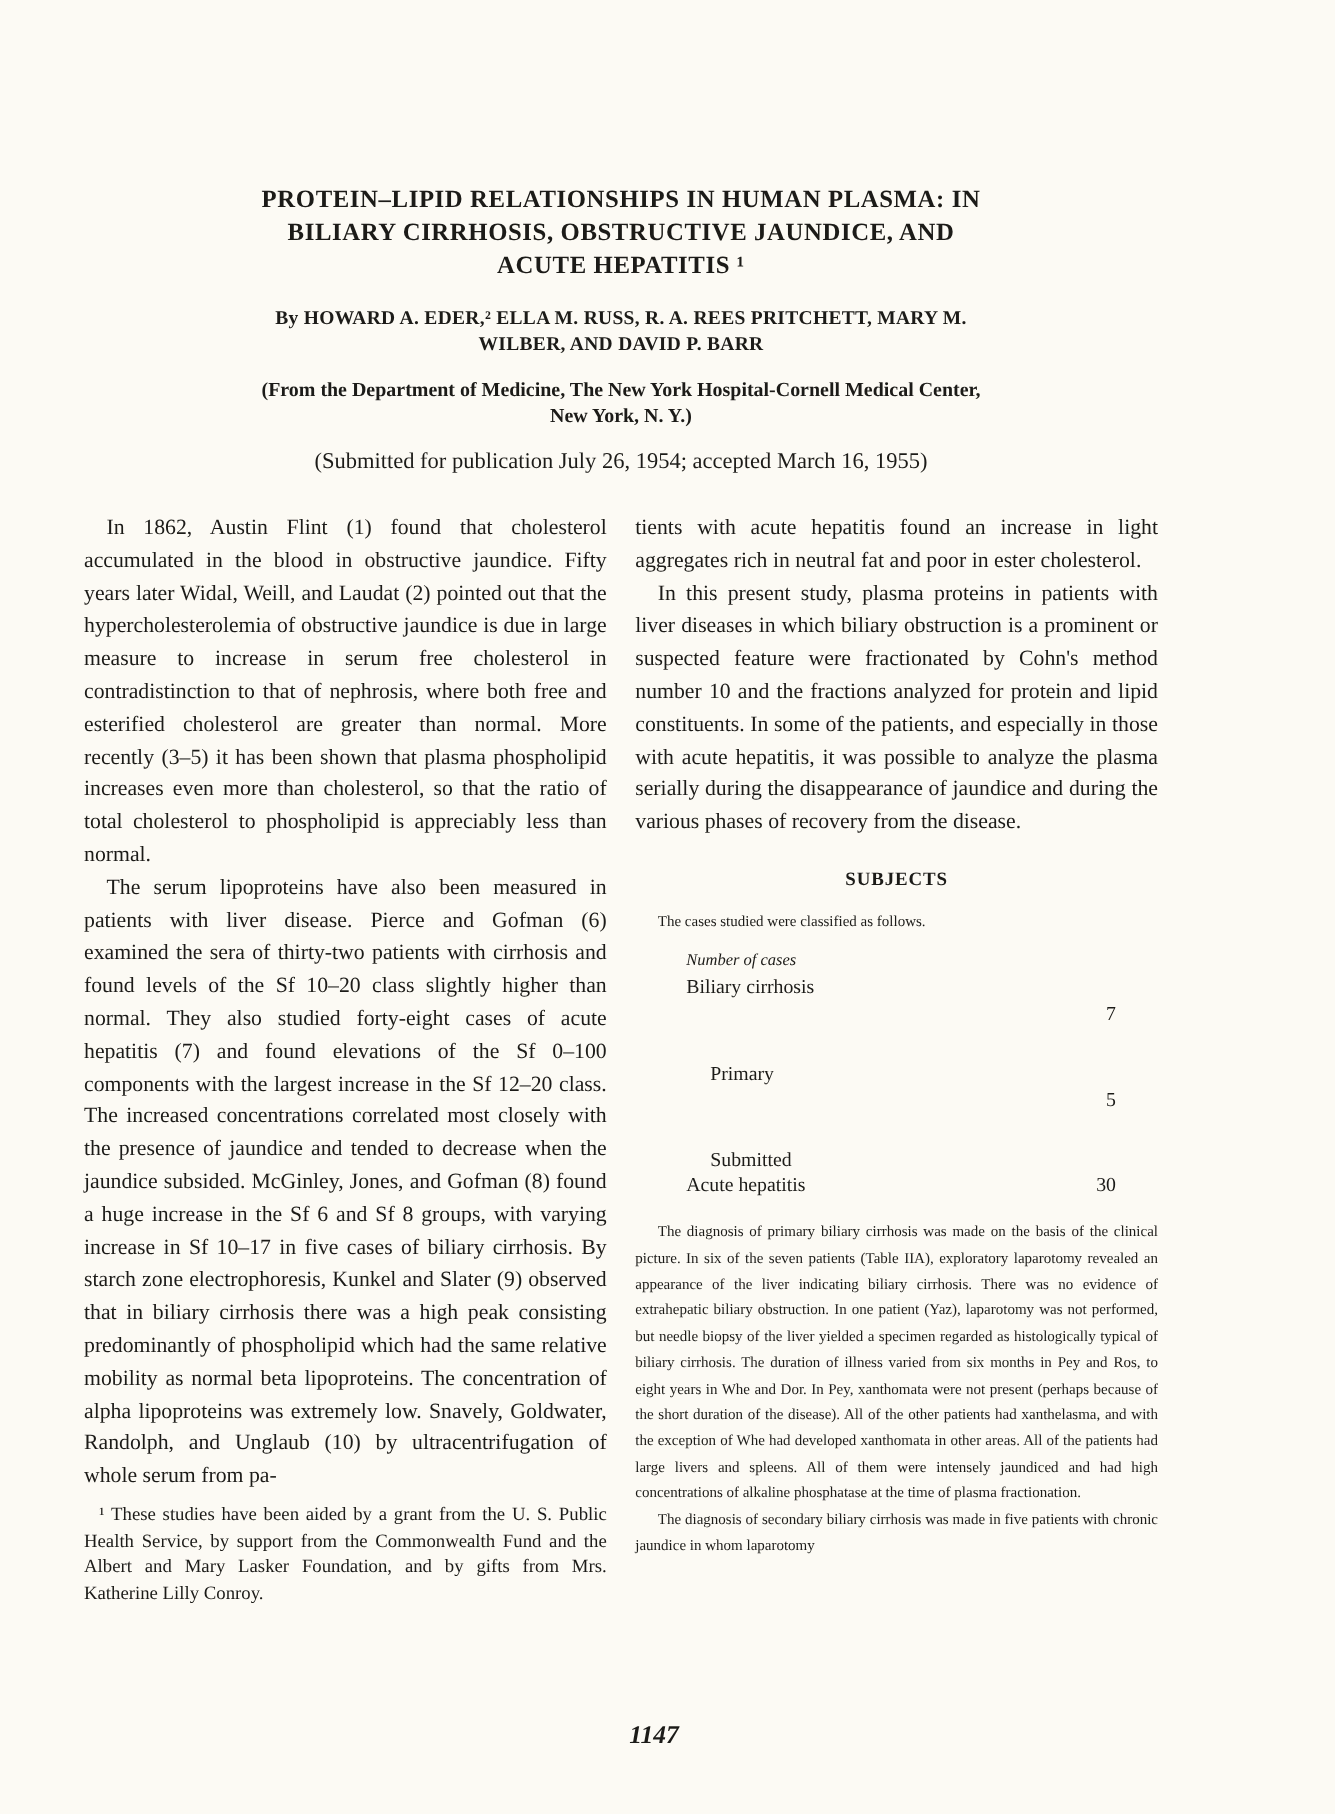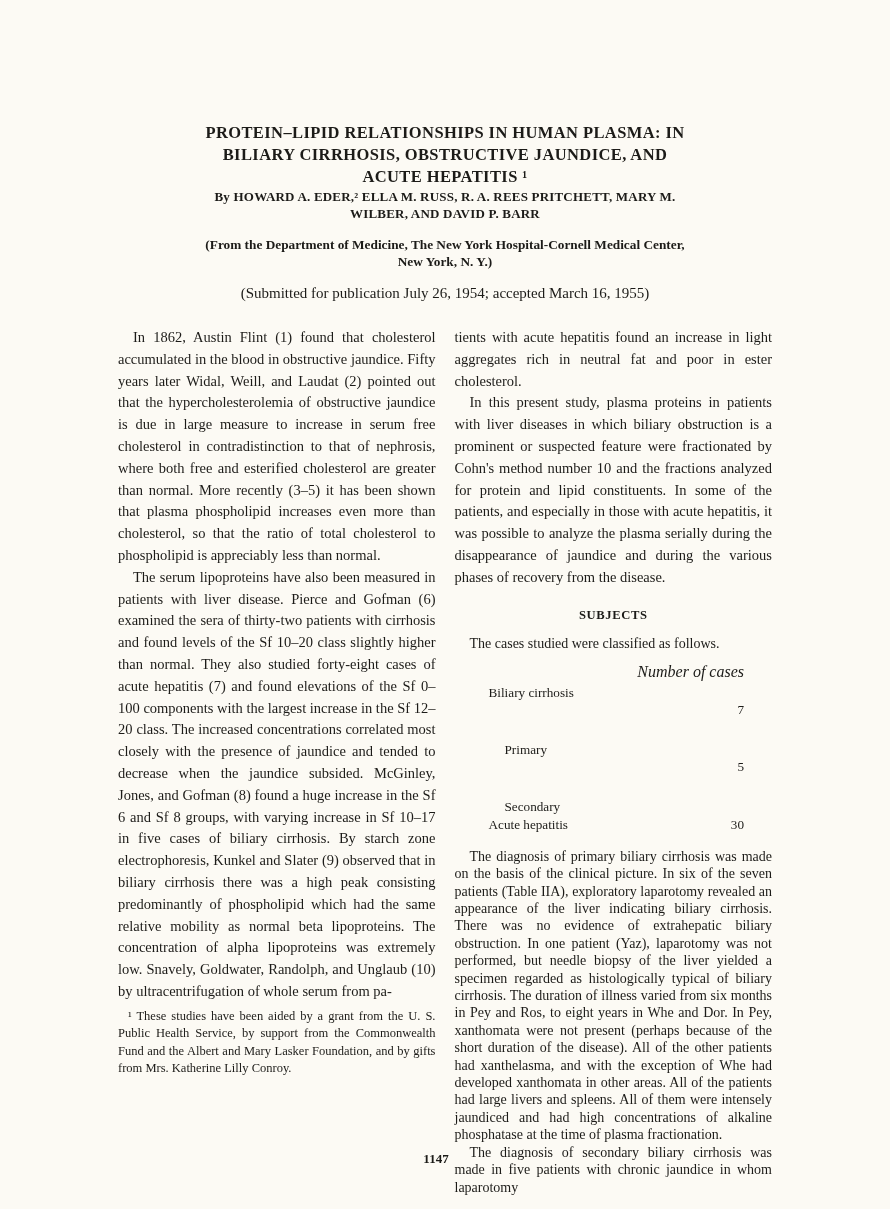--- a/index.html
+++ b/index.html
@@ -3,36 +3,36 @@
 <meta charset="utf-8">
 <style>
   html, body { margin: 0; padding: 0; background: #e8e8e8; }
   .page {
     position: relative;
     width: 890px;
     height: 1209px;
     margin: 0 auto;
     background: #fcfaf4;
     box-sizing: border-box;
-    padding: 122px 118px 0 118px;
+    padding: 122px 118px 0 56px;
     font-family: "Liberation Serif", "DejaVu Serif", serif;
     color: #1c1b18;
     overflow: hidden;
   }
   .title {
     margin: 0;
     font-size: 16.5px;
     font-weight: 700;
     line-height: 22px;
     letter-spacing: 0.4px;
     text-align: center;
     white-space: pre-line;
   }
   .byline {
-    margin-top: 0;
+    margin-top: 15px;
     font-size: 13px;
     font-weight: 700;
     line-height: 17px;
     letter-spacing: 0.2px;
     text-align: center;
     white-space: pre-line;
   }
   .affiliation {
     margin-top: 14px;
     font-size: 13.3px;
@@ -69,47 +69,47 @@
   }
   .section-heading {
     margin: 19px 0 12px 0;
     font-size: 12.6px;
     font-weight: 700;
     letter-spacing: 0.6px;
     text-align: center;
   }
   p.small-body {
     margin: 0;
-    font-size: 14px;
+    font-size: 10px;
     line-height: 17.4px;
     text-align: justify;
   }
   .cases-table {
     margin: 11px 0 15px 34px;
     font-size: 13.2px;
   }
   .cases-header {
     font-style: italic;
-    font-size: 16px;
-    text-align: right;
+    font-size: 11px;
     padding-right: 28px;
     margin-bottom: 3px;
   }
   .cases-row { display: flex; line-height: 17.2px; }
   .cases-row .label { flex: 1; }
   .cases-row.sub .label { padding-left: 16px; margin-top: 40px; }
   .cases-row .value { width: 72px; text-align: right; padding-right: 28px; }
   .page-number {
     position: absolute;
     left: 0;
     right: 18px;
     bottom: 42px;
     text-align: center;
-    font-size: 13px;
+    font-size: 17px;
     font-weight: 700;
+    font-style: italic;
   }
 </style>
 </head>
 <body>
 
 <div class="page">
 
   <div class="header">
     <h1 class="title">PROTEIN–LIPID RELATIONSHIPS IN HUMAN PLASMA: IN
 BILIARY CIRRHOSIS, OBSTRUCTIVE JAUNDICE, AND
@@ -142,21 +142,21 @@
         <div class="cases-header">Number of cases</div>
         <div class="cases-row">
           <span class="label">Biliary cirrhosis</span>
           <span class="value"></span>
         </div>
         <div class="cases-row sub">
           <span class="label">Primary</span>
           <span class="value">7</span>
         </div>
         <div class="cases-row sub">
-          <span class="label">Secondary</span>
+          <span class="label">Submitted</span>
           <span class="value">5</span>
         </div>
         <div class="cases-row">
           <span class="label">Acute hepatitis</span>
           <span class="value">30</span>
         </div>
       </div>
 
       <p class="small-body indent">The diagnosis of primary biliary cirrhosis was made on the basis of the clinical picture. In six of the seven patients (Table IIA), exploratory laparotomy revealed an appearance of the liver indicating biliary cirrhosis. There was no evidence of extrahepatic biliary obstruction. In one patient (Yaz), laparotomy was not performed, but needle biopsy of the liver yielded a specimen regarded as histologically typical of biliary cirrhosis. The duration of illness varied from six months in Pey and Ros, to eight years in Whe and Dor. In Pey, xanthomata were not present (perhaps because of the short duration of the disease). All of the other patients had xanthelasma, and with the exception of Whe had developed xanthomata in other areas. All of the patients had large livers and spleens. All of them were intensely jaundiced and had high concentrations of alkaline phosphatase at the time of plasma fractionation.</p>
       <p class="small-body indent">The diagnosis of secondary biliary cirrhosis was made in five patients with chronic jaundice in whom laparotomy</p>

